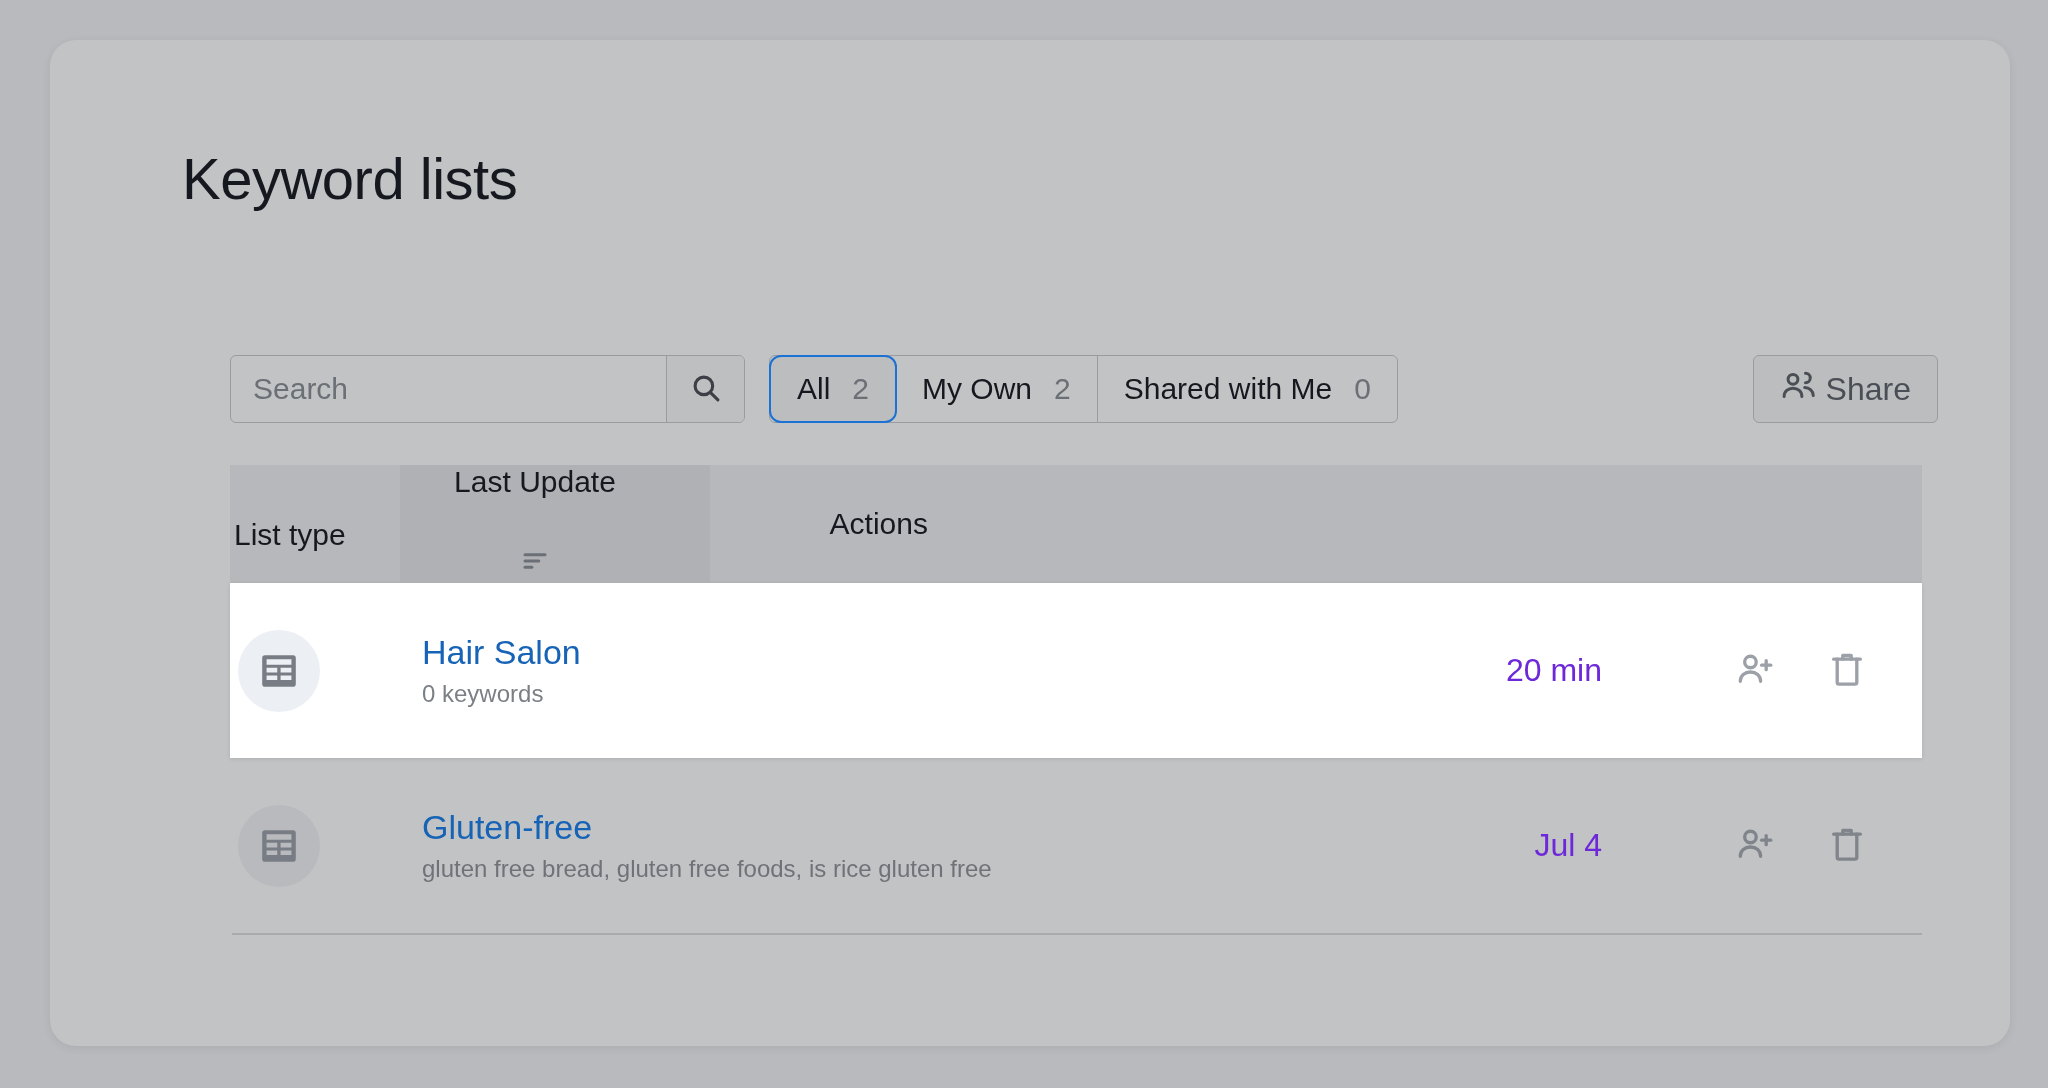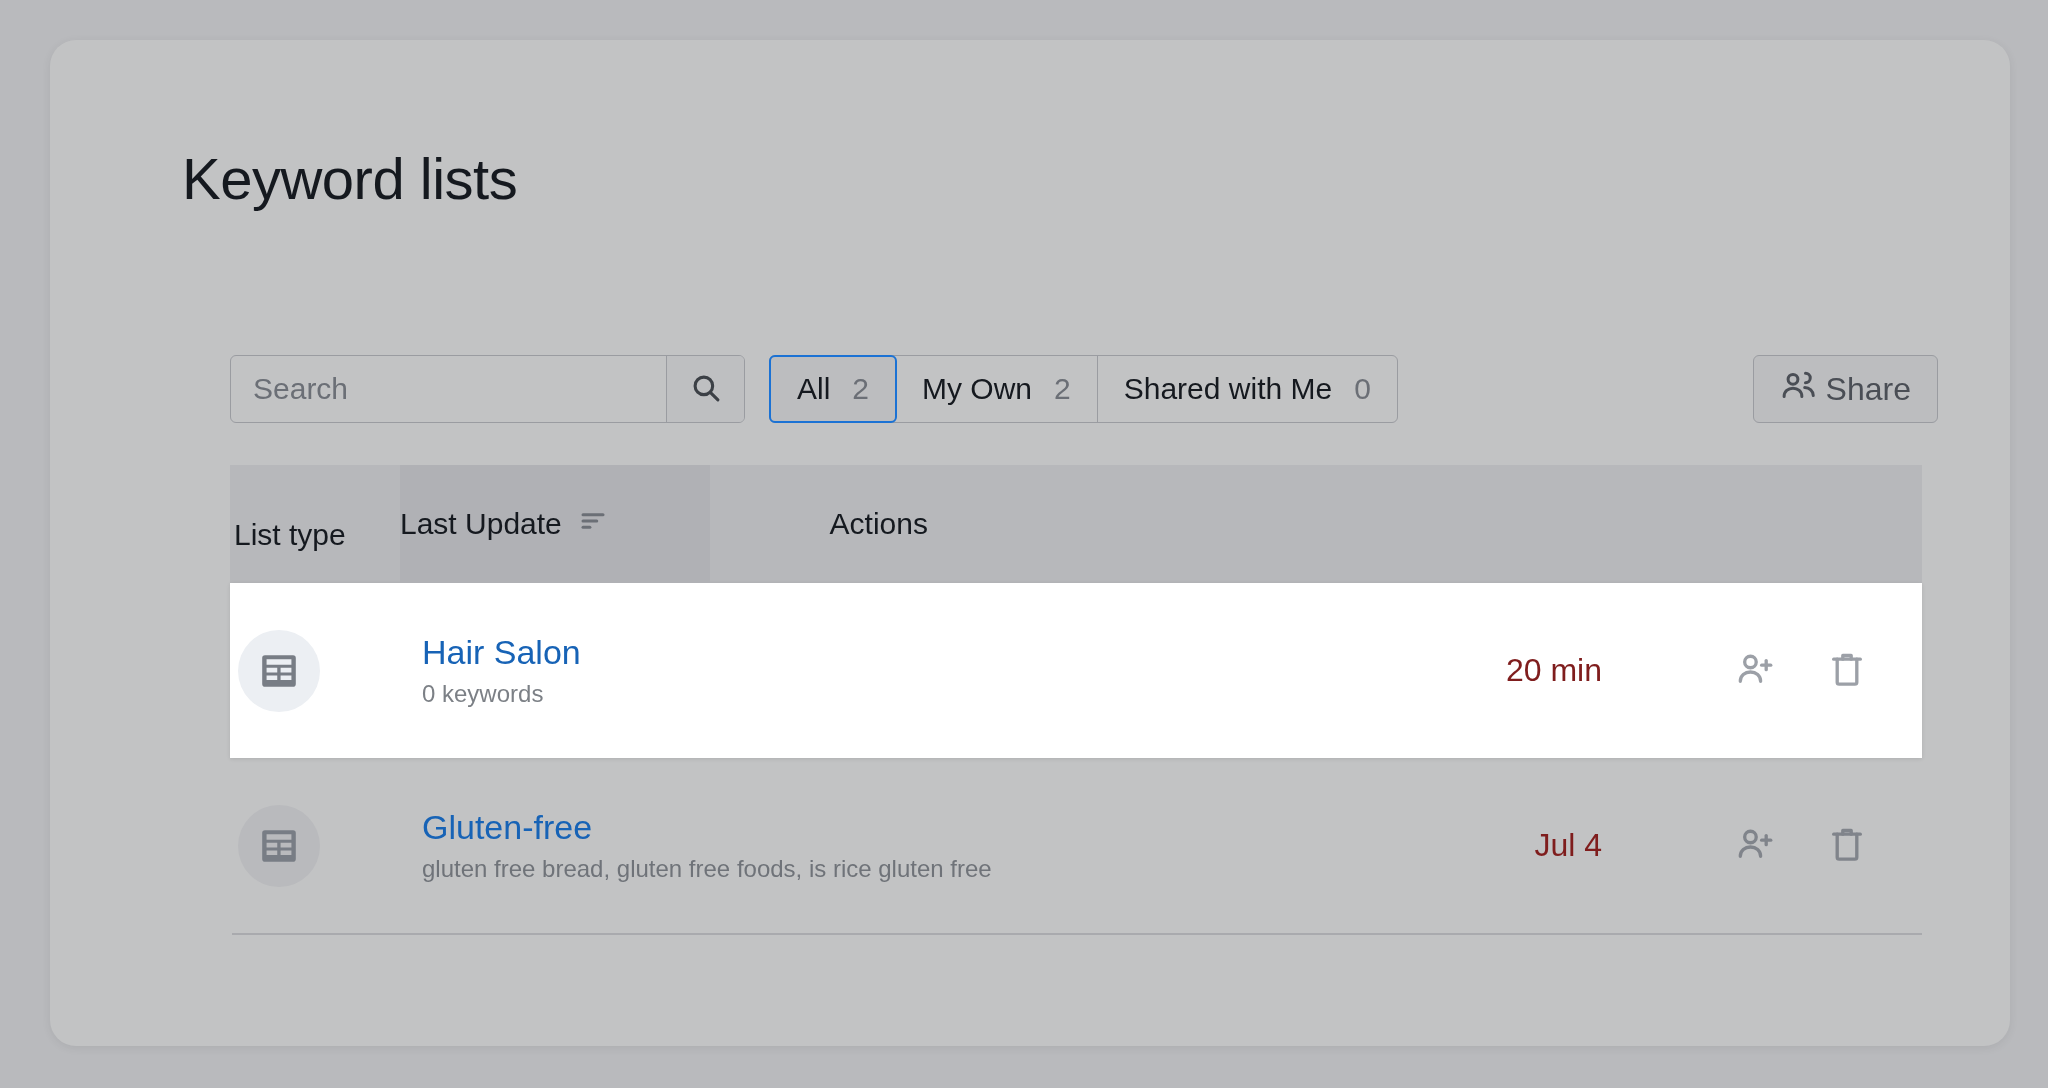--- a/index.html
+++ b/index.html
@@ -107,21 +107,21 @@
     font-family: "Liberation Sans", sans-serif;
     font-size: 30px;
     color: #15191f;
     cursor: pointer;
     white-space: nowrap;
   }
   .filter-tab:last-child { border-right: 0; }
   .filter-tab .tab-count { color: #6b6f76; }
   .filter-tab.is-active {
     border: 2px solid #1b72d4;
-    border-radius: 6px;
+    border-radius: 12px;
     margin: -1px;
     background: #bcbdbf;
     z-index: 2;
   }
 
   
   #share-button {
     position: absolute;
     right: 0;
     top: 40px;
@@ -160,23 +160,24 @@
   .col-list   { flex: 1; padding-left: 22px; }
   .col-update { width: 310px; text-align: right; padding-right: 40px; }
   .col-actions{ width: 280px; text-align: right; padding-right: 62px; }
 
   .table-head .col-type   { padding-left: 4px; margin-top: 21px; }
   .table-head .col-update {
     background: #b0b1b5;
     align-self: stretch;
     display: flex;
     align-items: center;
-    justify-content: flex-start;
+    justify-content: space-between;
     gap: 16px;
     cursor: pointer;
+    flex-direction: column;
   }
   .table-head .col-actions { display: flex; align-items: center; justify-content: flex-end; }
 
   .table-row {
     display: flex;
     align-items: center;
     height: 175px;
     justify-content: center;
   }
   .table-row.is-highlighted {
@@ -204,21 +205,21 @@
     cursor: pointer;
     margin-bottom: 8px;
   }
   .list-keywords {
     display: block;
     font-size: 24px;
     color: #7c8086;
   }
   .table-row:not(.is-highlighted) .list-keywords { color: #6f7379; }
 
-  .update-cell { font-size: 32px; color: #7f1d1d; }
+  .update-cell { font-size: 32px; color: #6d28d9; }
 
   .actions-cell {
     width: 280px;
     display: flex;
     align-items: center;
     justify-content: flex-end;
     gap: 46px;
     padding-right: 52px;
   }
   .action-icon-button {

